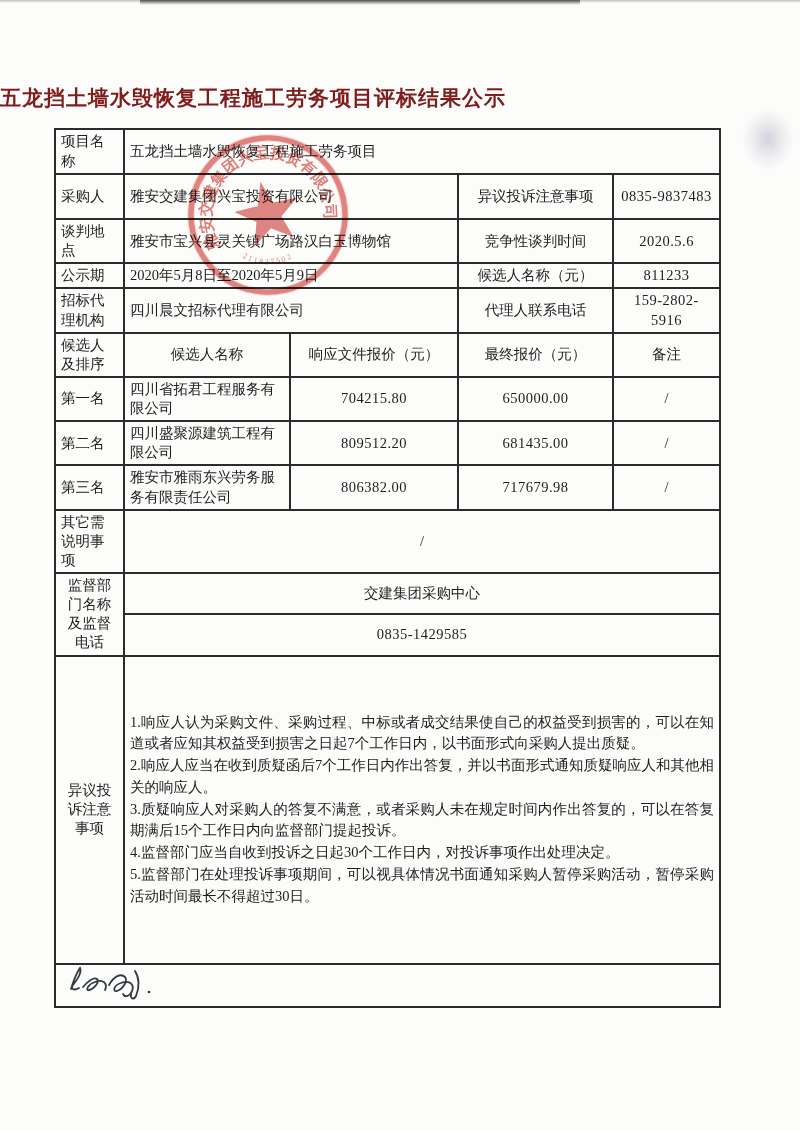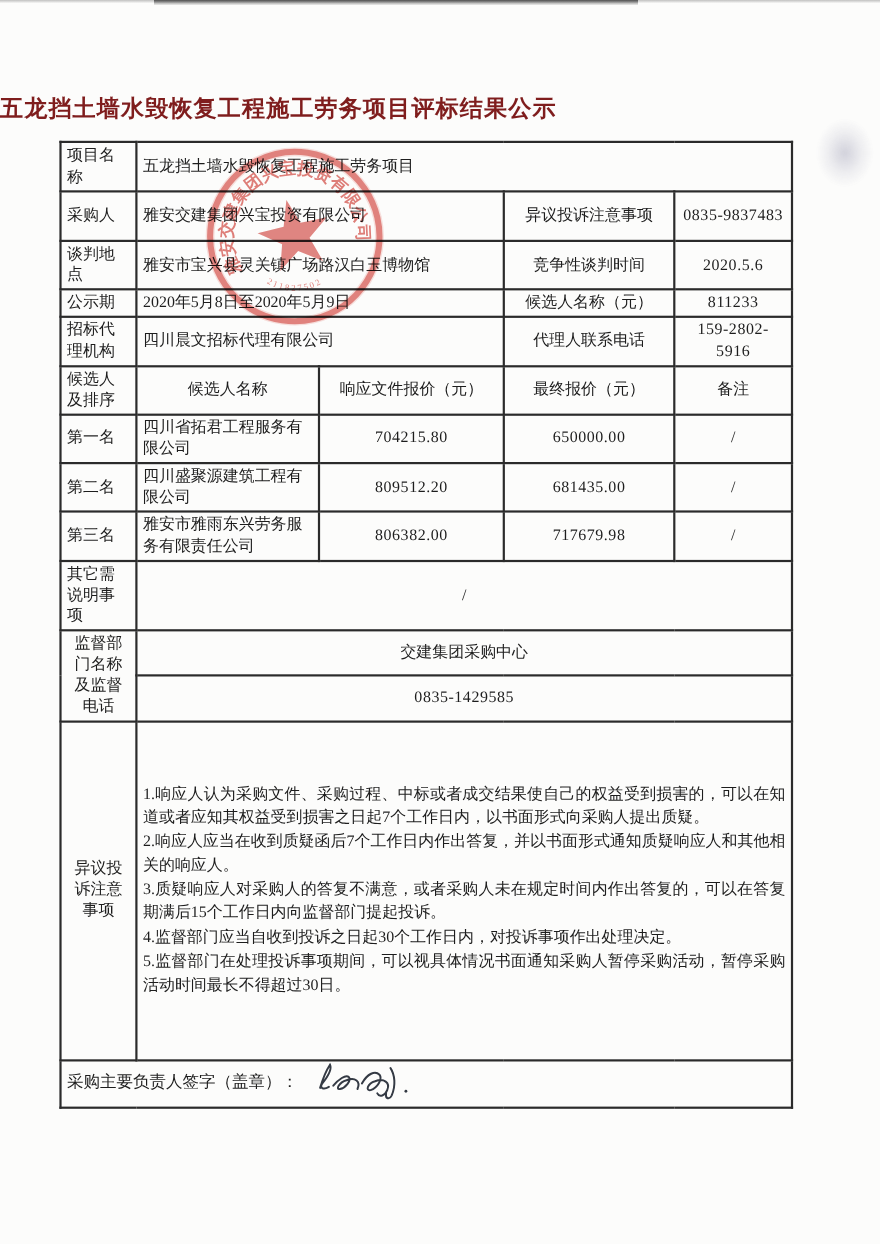--- a/index.html
+++ b/index.html
@@ -156,21 +156,20 @@
       <div class="obj-item">2.响应人应当在收到质疑函后7个工作日内作出答复，并以书面形式通知质疑响应人和其他相关的响应人。</div>
       <div class="obj-item">3.质疑响应人对采购人的答复不满意，或者采购人未在规定时间内作出答复的，可以在答复期满后15个工作日内向监督部门提起投诉。</div>
       <div class="obj-item">4.监督部门应当自收到投诉之日起30个工作日内，对投诉事项作出处理决定。</div>
       <div class="obj-item">5.监督部门在处理投诉事项期间，可以视具体情况书面通知采购人暂停采购活动，暂停采购活动时间最长不得超过30日。</div>
     </td>
   </tr>
 
   <tr style="height:43px">
     <td class="sig-cell" colspan="5">
       <div class="sig-wrap">
-        <span class="sig-label">采购主要负责人签字（盖章）：</span>
         <svg width="100" height="38" viewBox="0 0 100 38" style="margin-top:-6px">
           <g fill="none" stroke="#343a44" stroke-width="1.8" stroke-linecap="round">
             <path d="M10 26 C13 16 17 8 19 5 C21 9 16 17 12 22 C9 26 13 28 18 25"></path>
             <path d="M22 24 C27 18 33 14 36 16 C39 19 33 26 28 27 C24 28 27 21 34 19 C42 16 47 20 44 27"></path>
             <path d="M48 22 C53 13 60 10 64 14 C67 18 62 26 56 28 C51 29 53 22 60 20 C68 17 74 21 71 28 C69 33 64 35 62 31"></path>
             <path d="M74 8 C78 14 79 24 75 33 C73 37 69 36 70 31"></path>
             <circle cx="88" cy="29" r="1.3" fill="#343a44" stroke="none"></circle>
           </g>
         </svg>
       </div>

